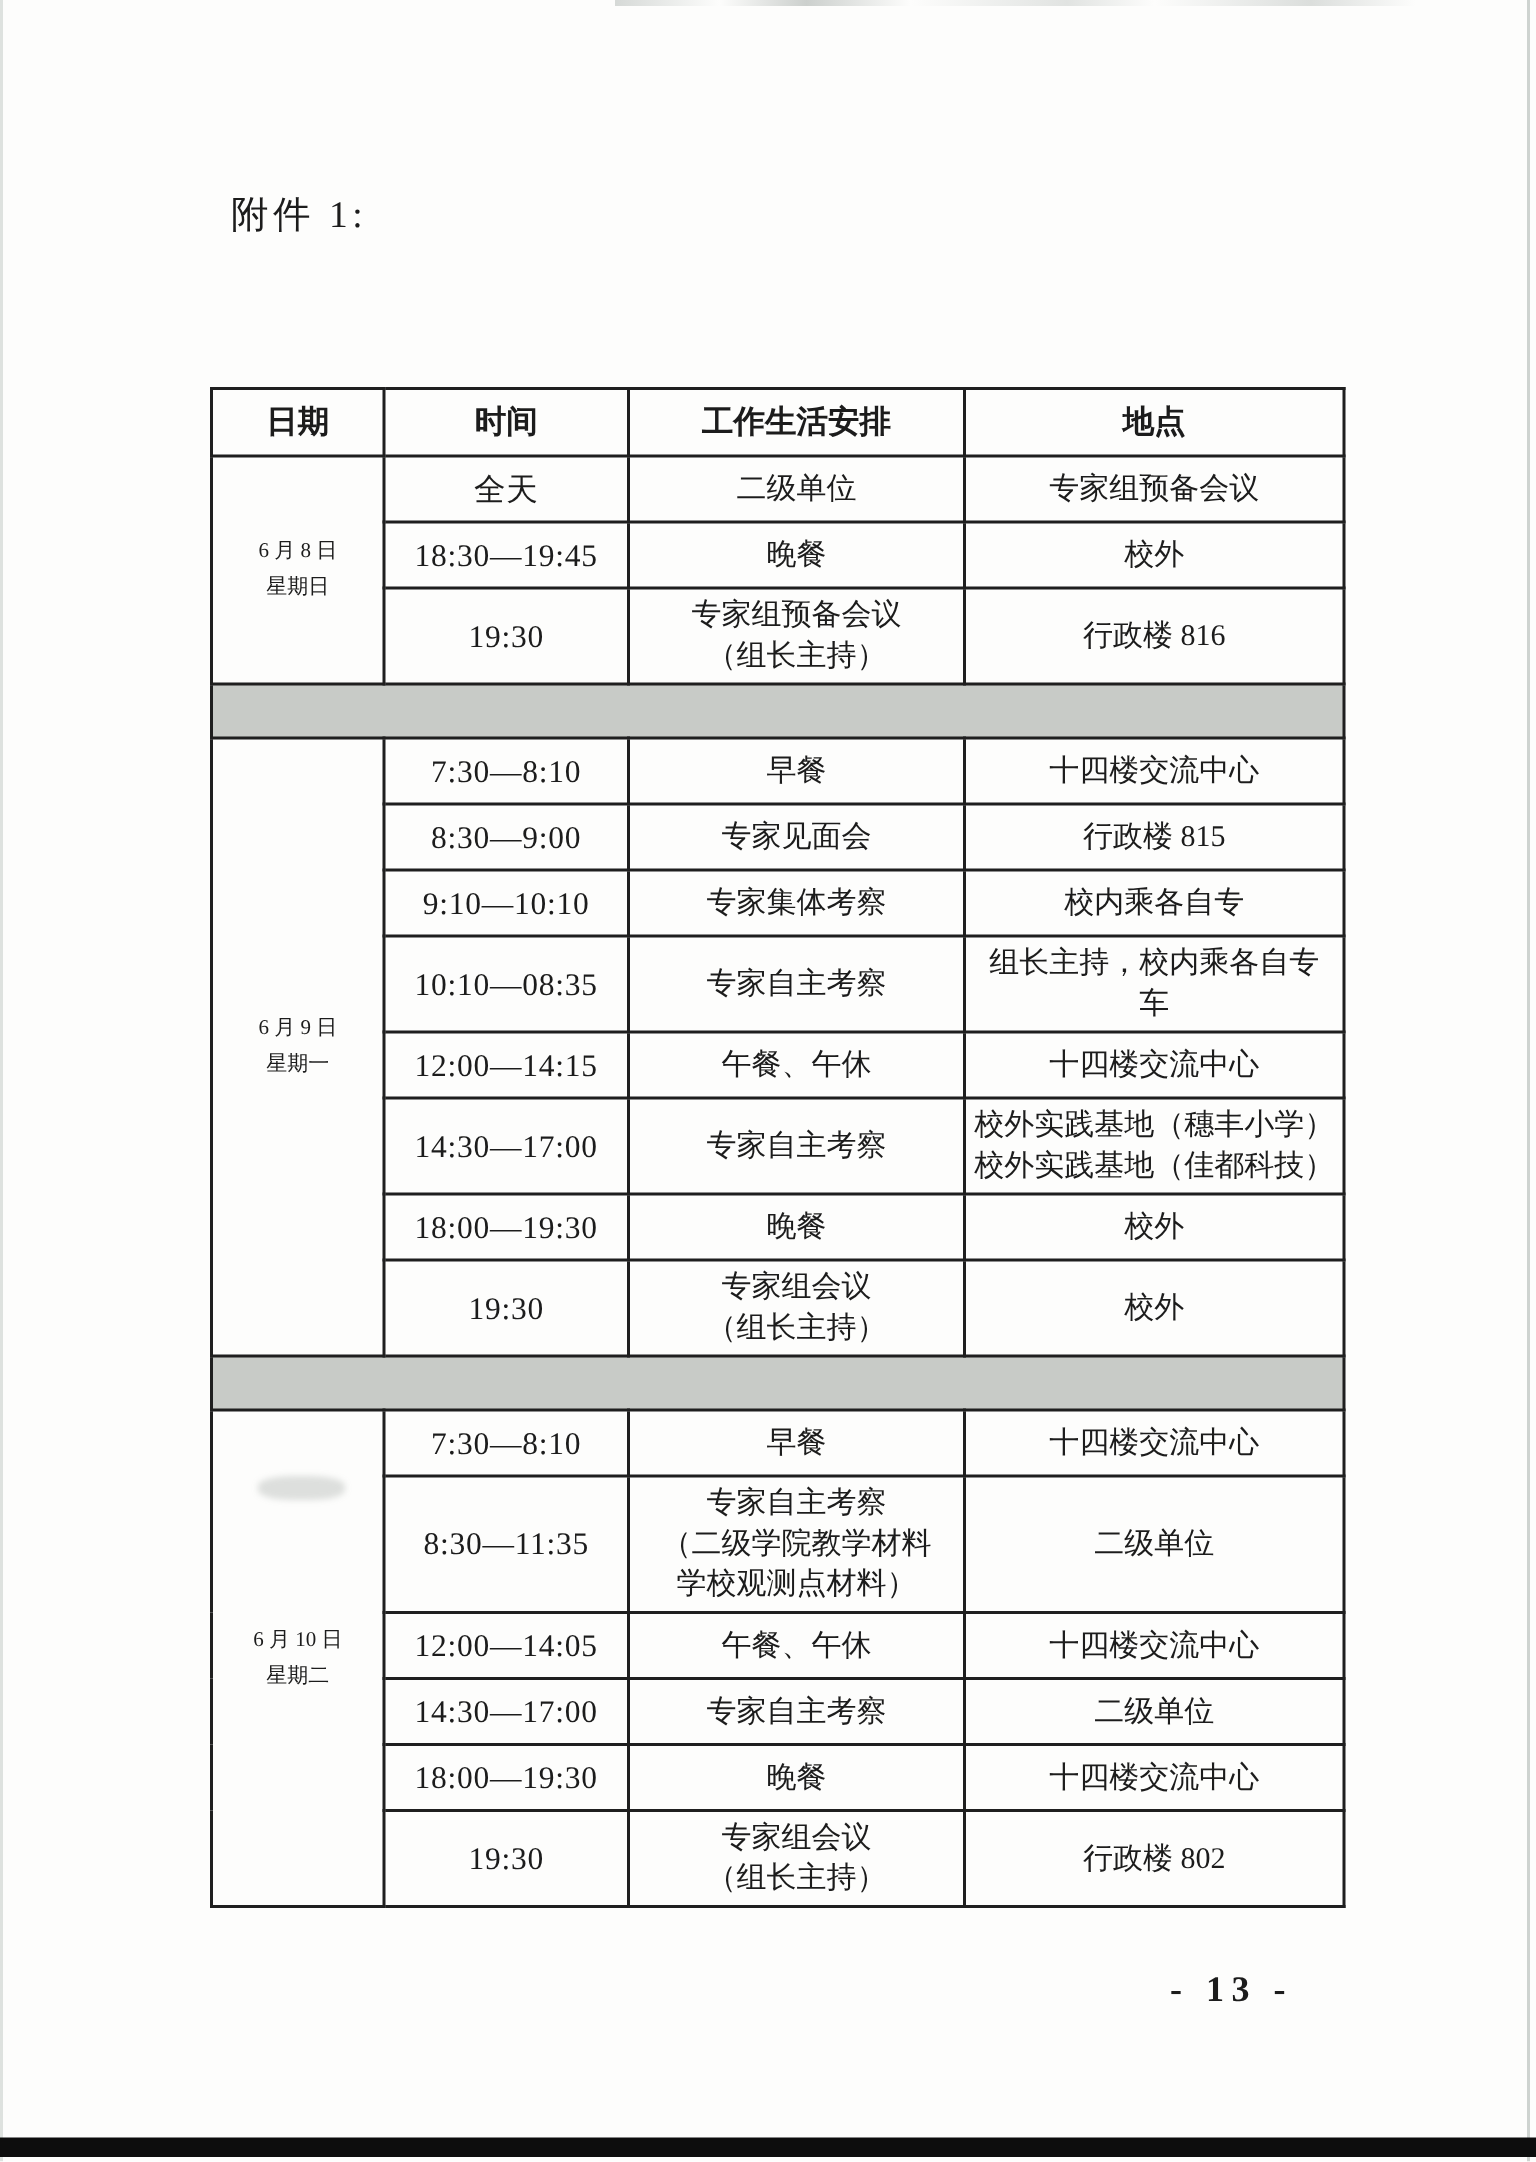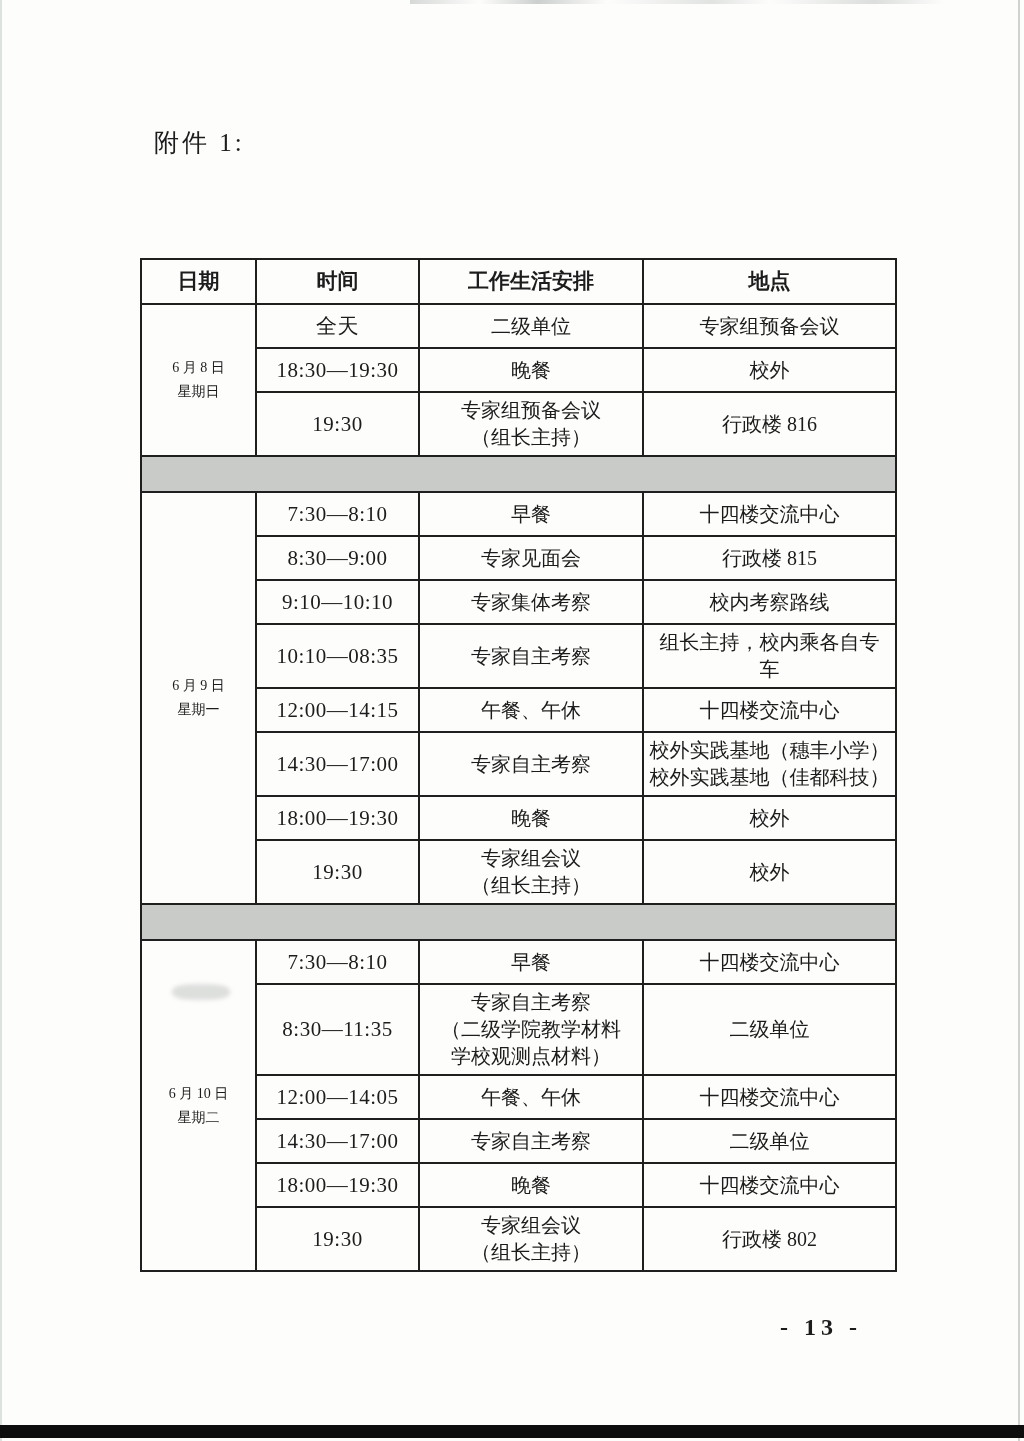--- a/index.html
+++ b/index.html
@@ -98,21 +98,21 @@
     </thead>
     <tbody id="table-body">
         <tr>
           <td rowspan="3" class="date-cell">6 月 8 日
 星期日</td>
           <td class="time-cell">全天</td>
           <td class="activity-cell">二级单位</td>
           <td class="location-cell">专家组预备会议</td>
         </tr>
         <tr>
-          <td class="time-cell">18:30—19:30</td>
+          <td class="time-cell">18:30—19:45</td>
           <td class="activity-cell">晚餐</td>
           <td class="location-cell">校外</td>
         </tr>
         <tr>
           <td class="time-cell">19:30</td>
           <td class="activity-cell">专家组预备会议
 （组长主持）</td>
           <td class="location-cell">行政楼 816</td>
         </tr>
         <tr class="separator-row">
@@ -126,21 +126,21 @@
           <td class="location-cell">十四楼交流中心</td>
         </tr>
         <tr>
           <td class="time-cell">8:30—9:00</td>
           <td class="activity-cell">专家见面会</td>
           <td class="location-cell">行政楼 815</td>
         </tr>
         <tr>
           <td class="time-cell">9:10—10:10</td>
           <td class="activity-cell">专家集体考察</td>
-          <td class="location-cell">校内考察路线</td>
+          <td class="location-cell">校内乘各自专</td>
         </tr>
         <tr>
           <td class="time-cell">10:10—08:35</td>
           <td class="activity-cell">专家自主考察</td>
           <td class="location-cell">组长主持，校内乘各自专
 车</td>
         </tr>
         <tr>
           <td class="time-cell">12:00—14:15</td>
           <td class="activity-cell">午餐、午休</td>

